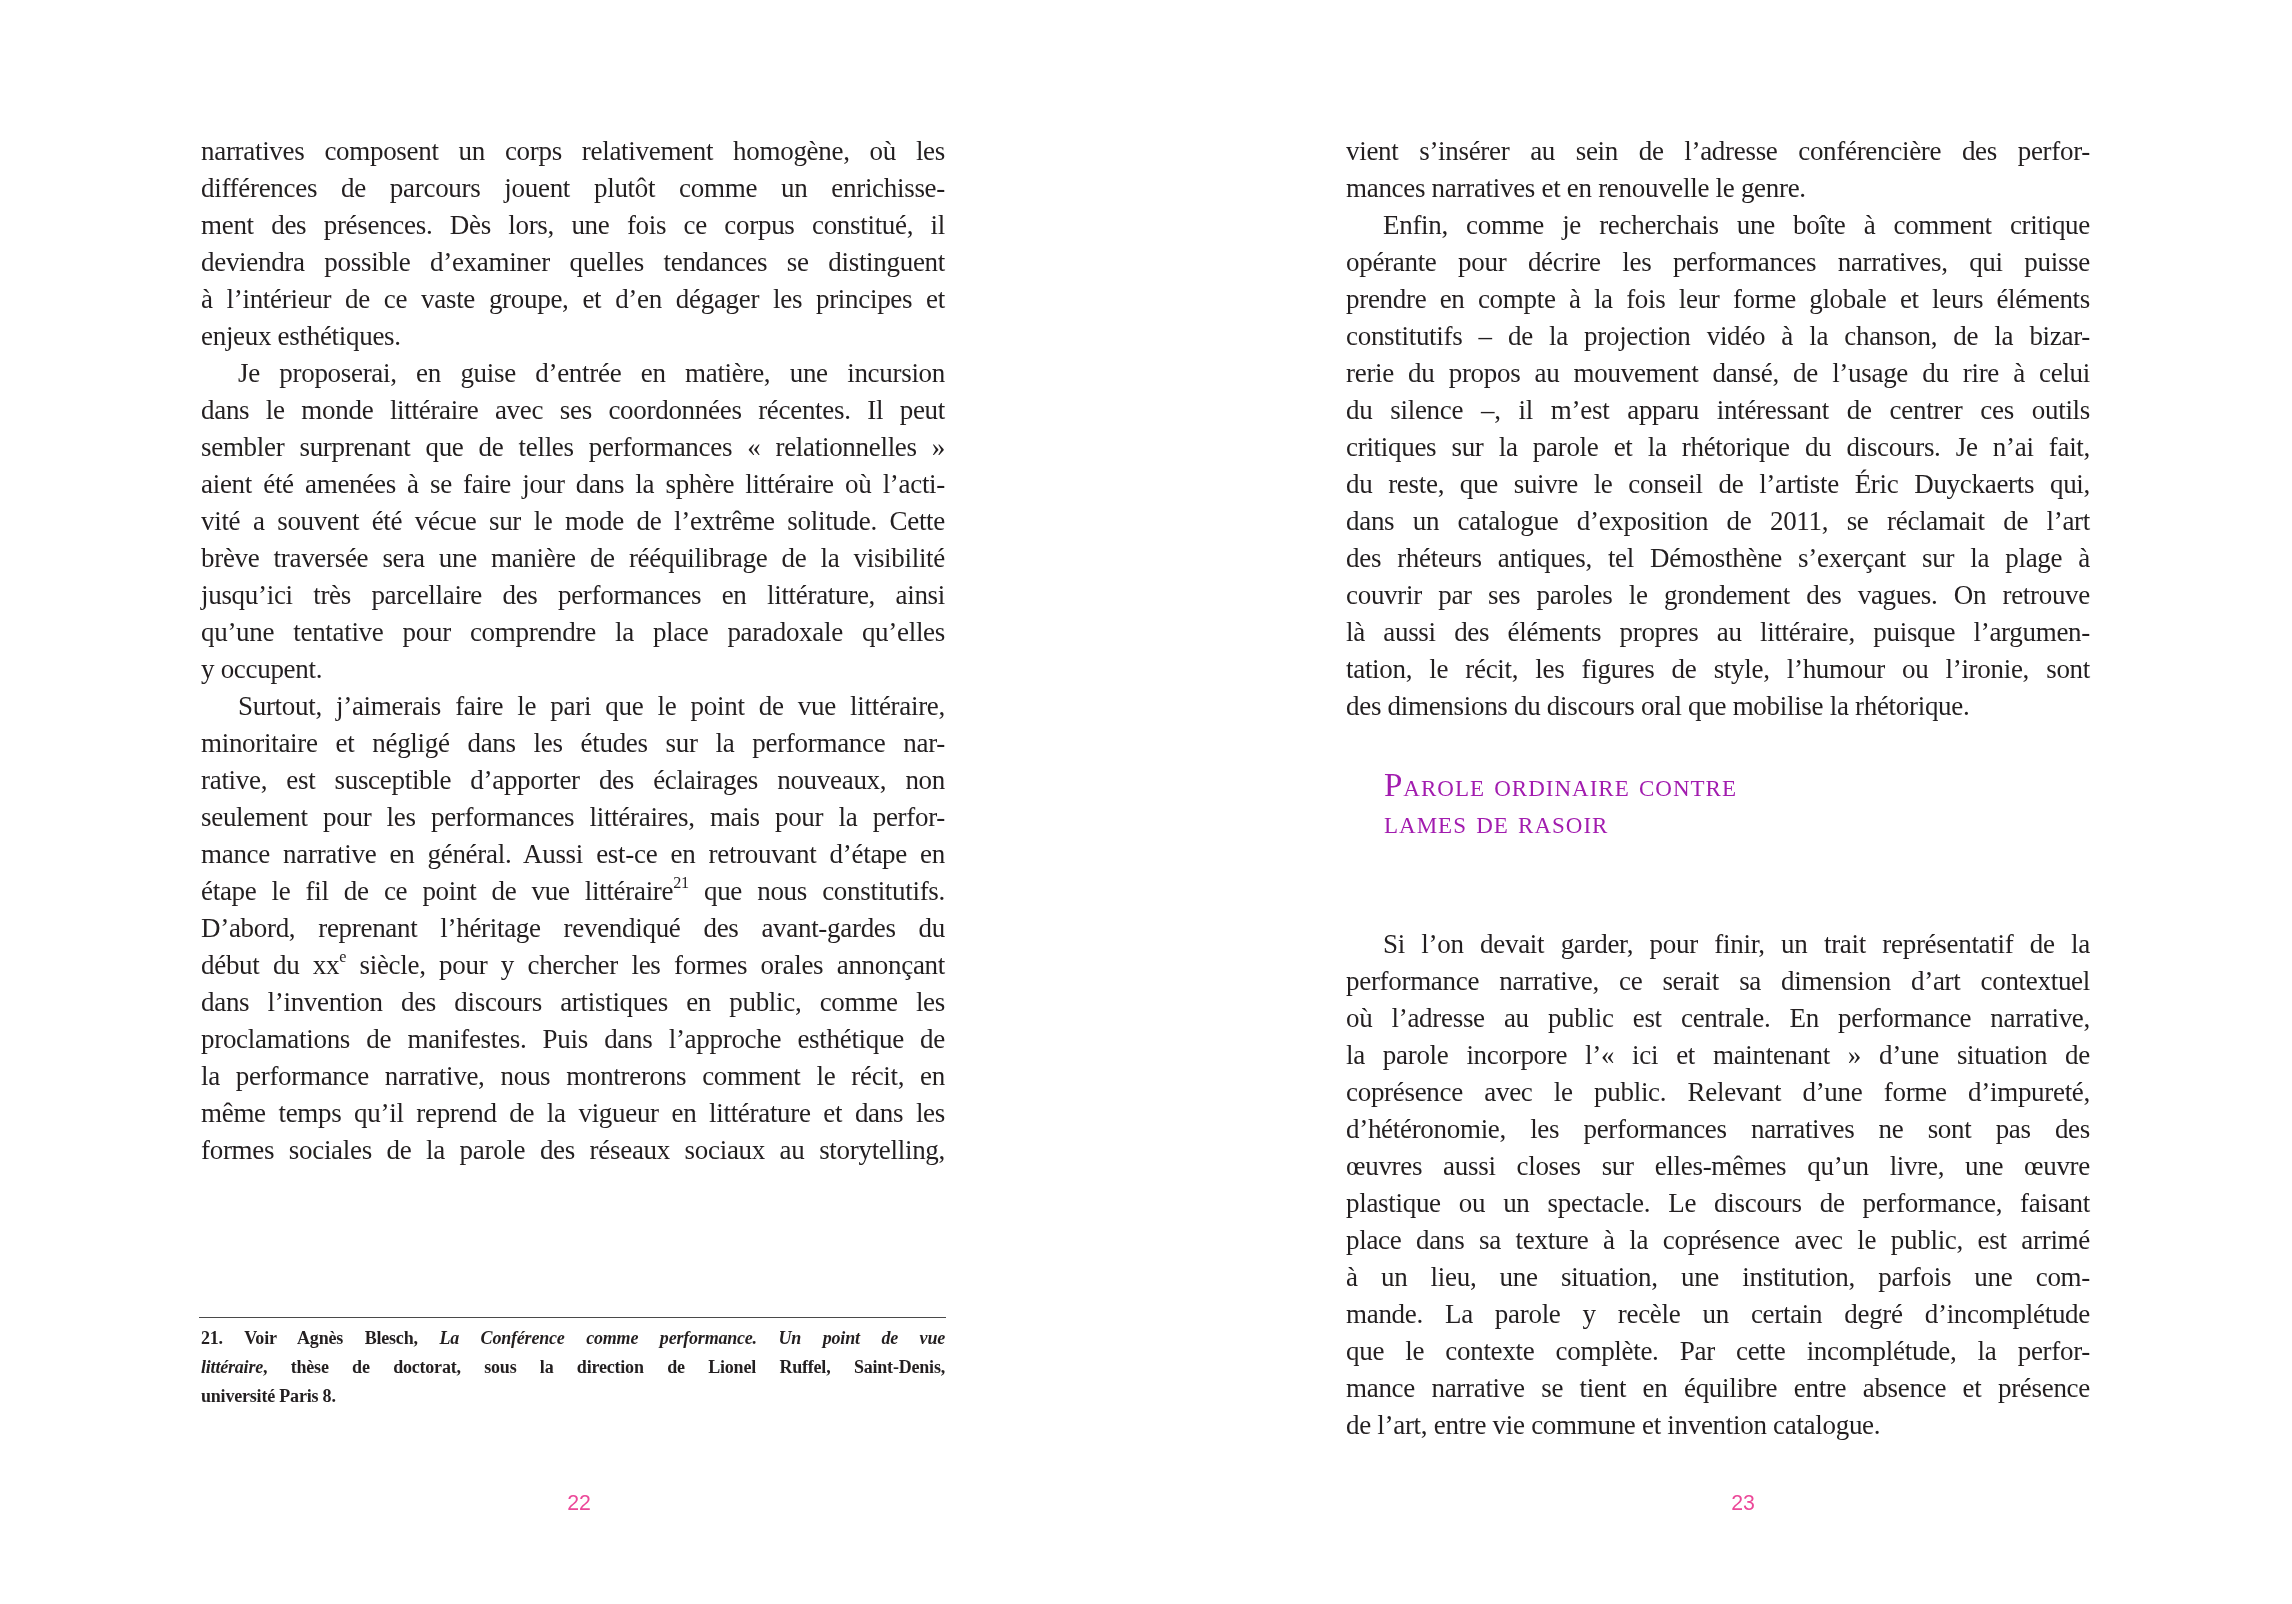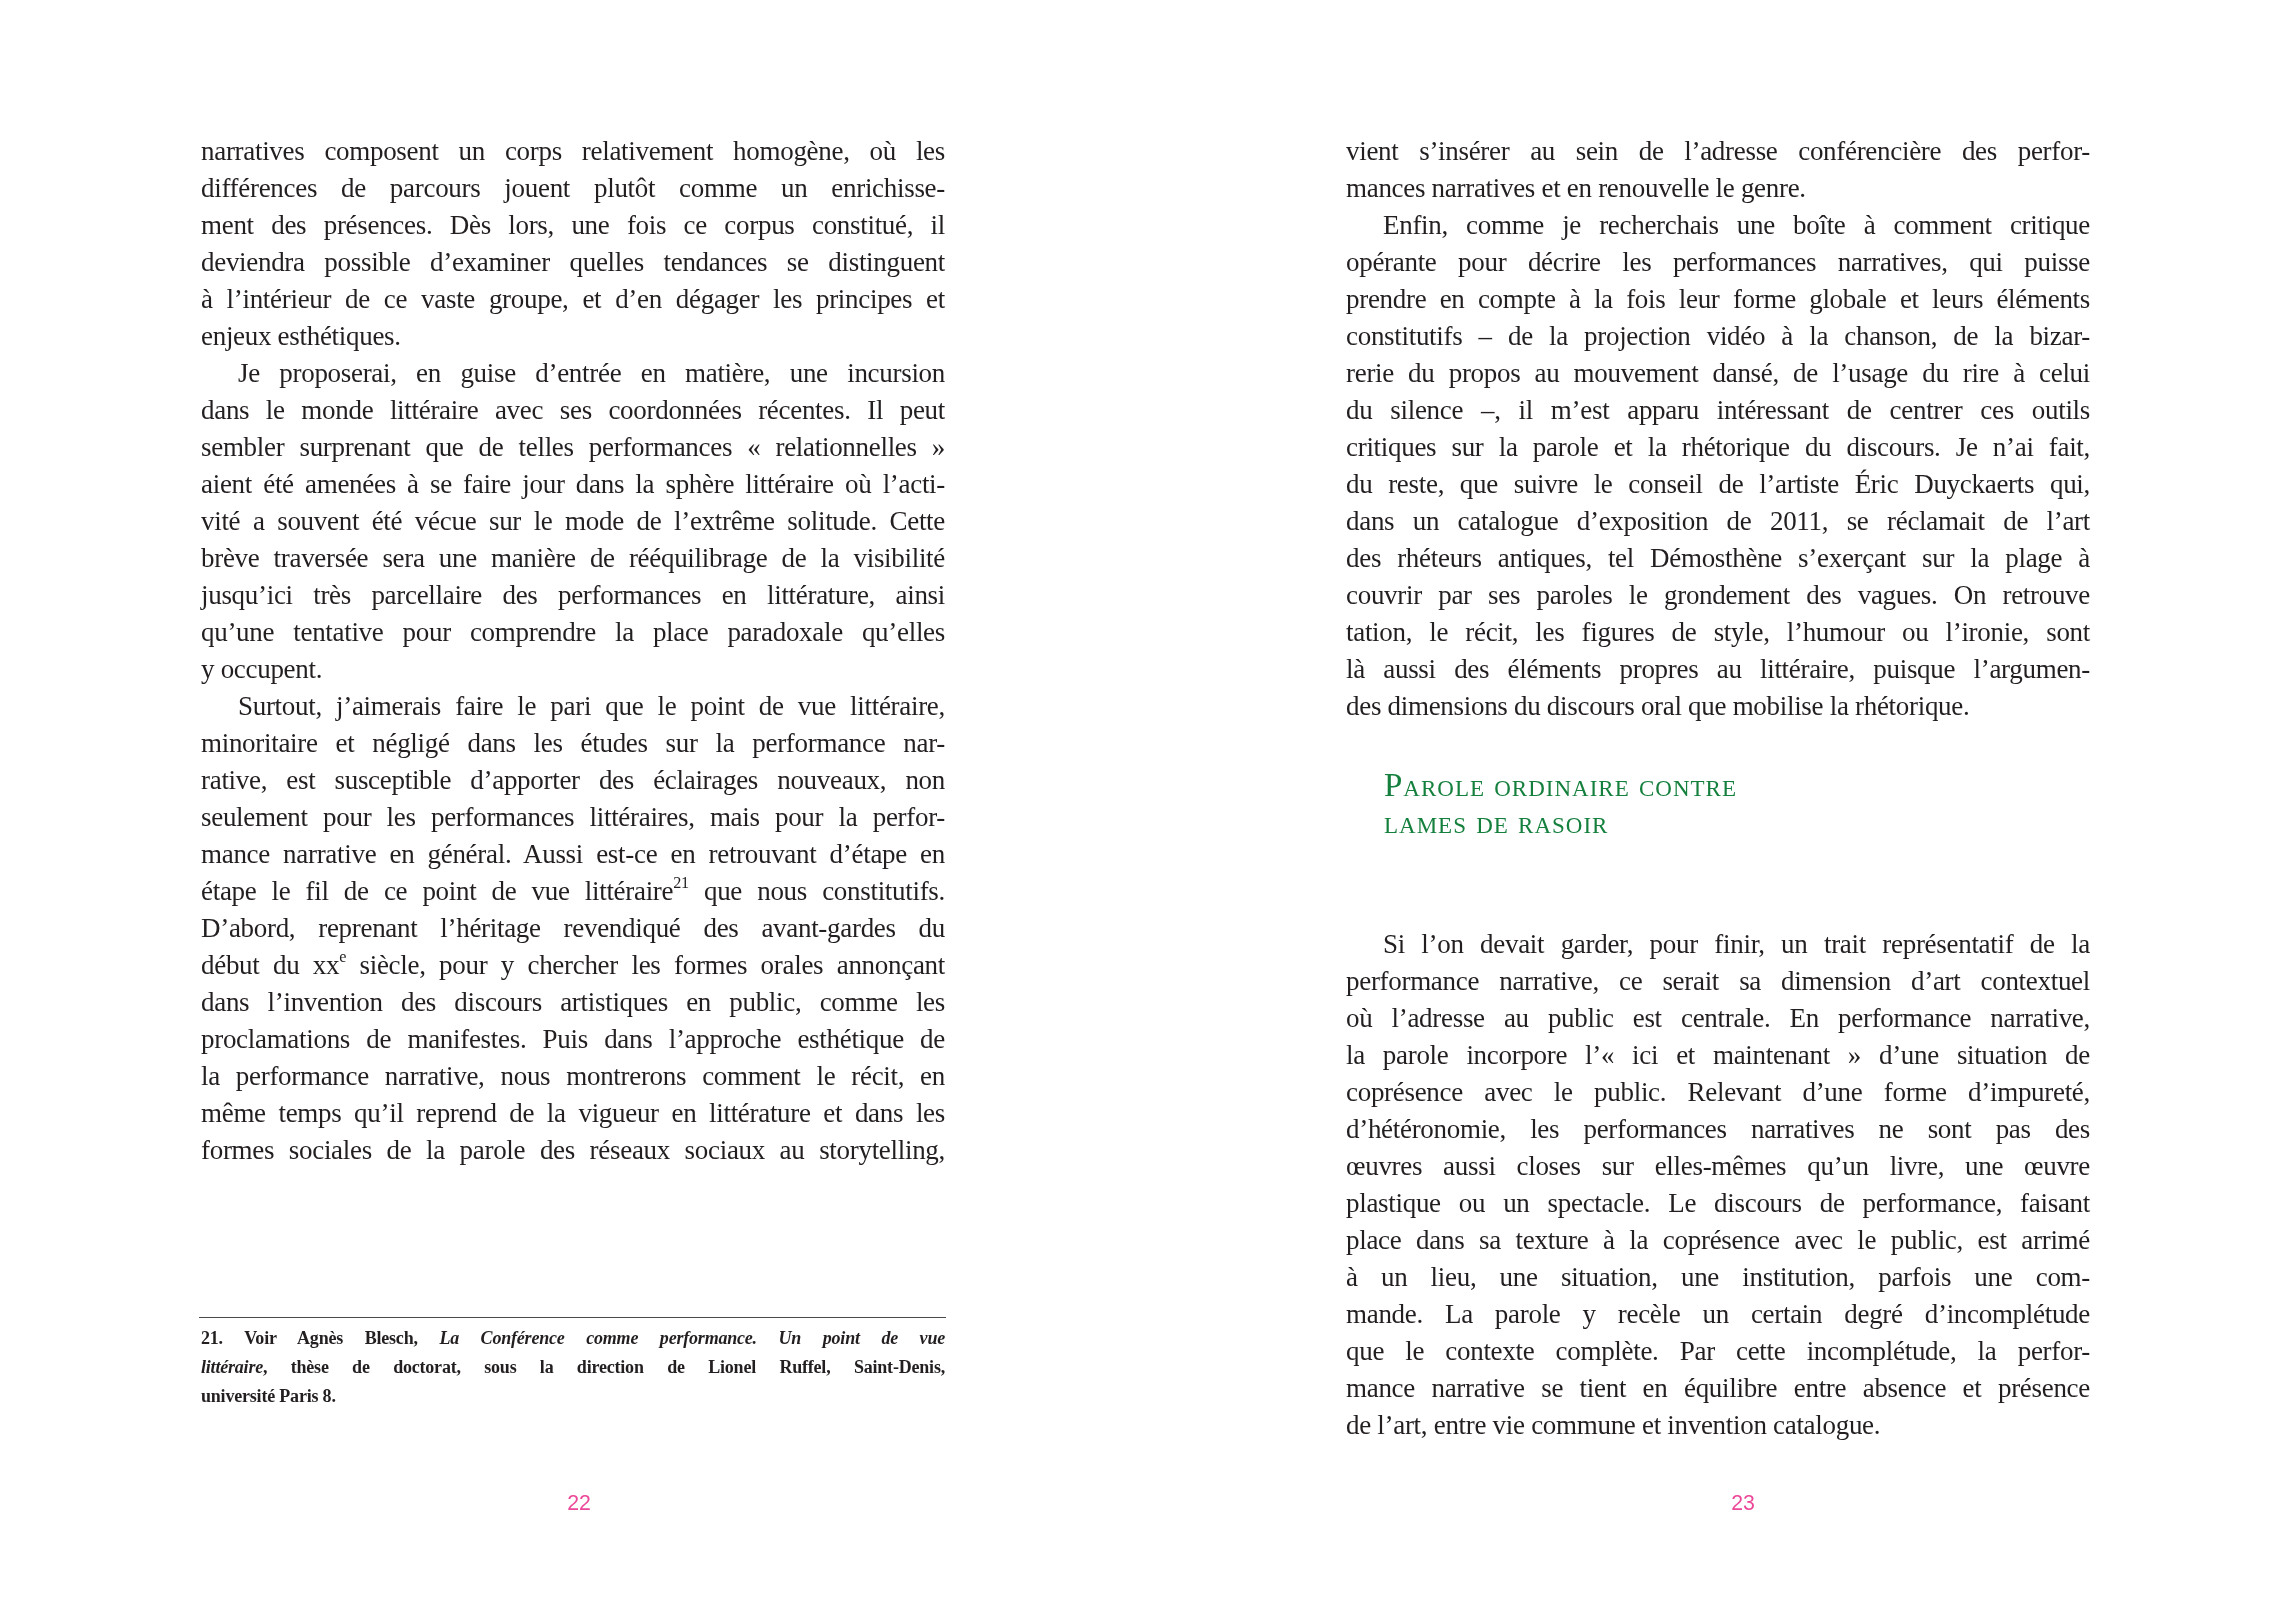--- a/index.html
+++ b/index.html
@@ -8,21 +8,21 @@
   .page { position: absolute; top: 0; height: 1249px; }
   .col { position: absolute; width: 744px; }
   #left-col { left: 201px; top: 133px; }
   #right-col { left: 1346px; top: 133px; }
   .line { display: block; height: 37px; line-height: 37px; font-size: 27px;
           white-space: nowrap; text-align: justify; text-align-last: justify; letter-spacing: -0.3px; }
   .line.last { text-align-last: left; }
   .line.indent { padding-left: 37px; }
   sup { font-size: 0.6em; line-height: 0; vertical-align: 0.75em; }
   .heading { position: absolute; left: 1384px; top: 767px; font-size: 33px; line-height: 37px;
-             font-variant: small-caps; letter-spacing: 1px; color: #15803d; }
+             font-variant: small-caps; letter-spacing: 1px; color: #a21caf; }
   .heading .hl { display: block; white-space: nowrap; }
   #right-col2 { left: 1346px; top: 879px; margin-top: 47px; }
   .fn-rule { position: absolute; left: 199px; top: 1317px; width: 747px; height: 0; border-top: 1.5px solid #4a4a4a; }
   .footnote { position: absolute; left: 201px; top: 1324px; width: 744px; }
   .fline { display: block; font-size: 18px; line-height: 29px; height: 29px; white-space: nowrap;
            text-align: justify; text-align-last: justify; letter-spacing: -0.2px; font-weight: bold; }
   .fline.last { text-align-last: left; }
   .pagenum { position: absolute; top: 1491px; width: 78px; text-align: center; font-size: 21.3px;
              font-family: Liberation Sans, sans-serif; color: #ec4899; }
   #pn-left { left: 540px; }
@@ -92,22 +92,22 @@
       <span class="line">opérante pour décrire les performances narratives, qui puisse</span>
       <span class="line">prendre en compte à la fois leur forme globale et leurs éléments</span>
       <span class="line">constitutifs – de la projection vidéo à la chanson, de la bizar-</span>
       <span class="line">rerie du propos au mouvement dansé, de l’usage du rire à celui</span>
       <span class="line">du silence –, il m’est apparu intéressant de centrer ces outils</span>
       <span class="line">critiques sur la parole et la rhétorique du discours. Je n’ai fait,</span>
       <span class="line">du reste, que suivre le conseil de l’artiste Éric Duyckaerts qui,</span>
       <span class="line">dans un catalogue d’exposition de 2011, se réclamait de l’art</span>
       <span class="line">des rhéteurs antiques, tel Démosthène s’exerçant sur la plage à</span>
       <span class="line">couvrir par ses paroles le grondement des vagues. On retrouve</span>
+      <span class="line">là aussi des éléments propres au littéraire, puisque l’argumen-</span>
       <span class="line">tation, le récit, les figures de style, l’humour ou l’ironie, sont</span>
-      <span class="line">là aussi des éléments propres au littéraire, puisque l’argumen-</span>
       <span class="line last">des dimensions du discours oral que mobilise la rhétorique.</span>
     </div>
   </div>
 <div class="heading">
   <span class="hl">Parole ordinaire contre</span>
   <span class="hl">lames de rasoir</span>
 </div>
 <div class="col" id="right-col2">
     <div>
       <span class="line indent">Si l’on devait garder, pour finir, un trait représentatif de la</span>

